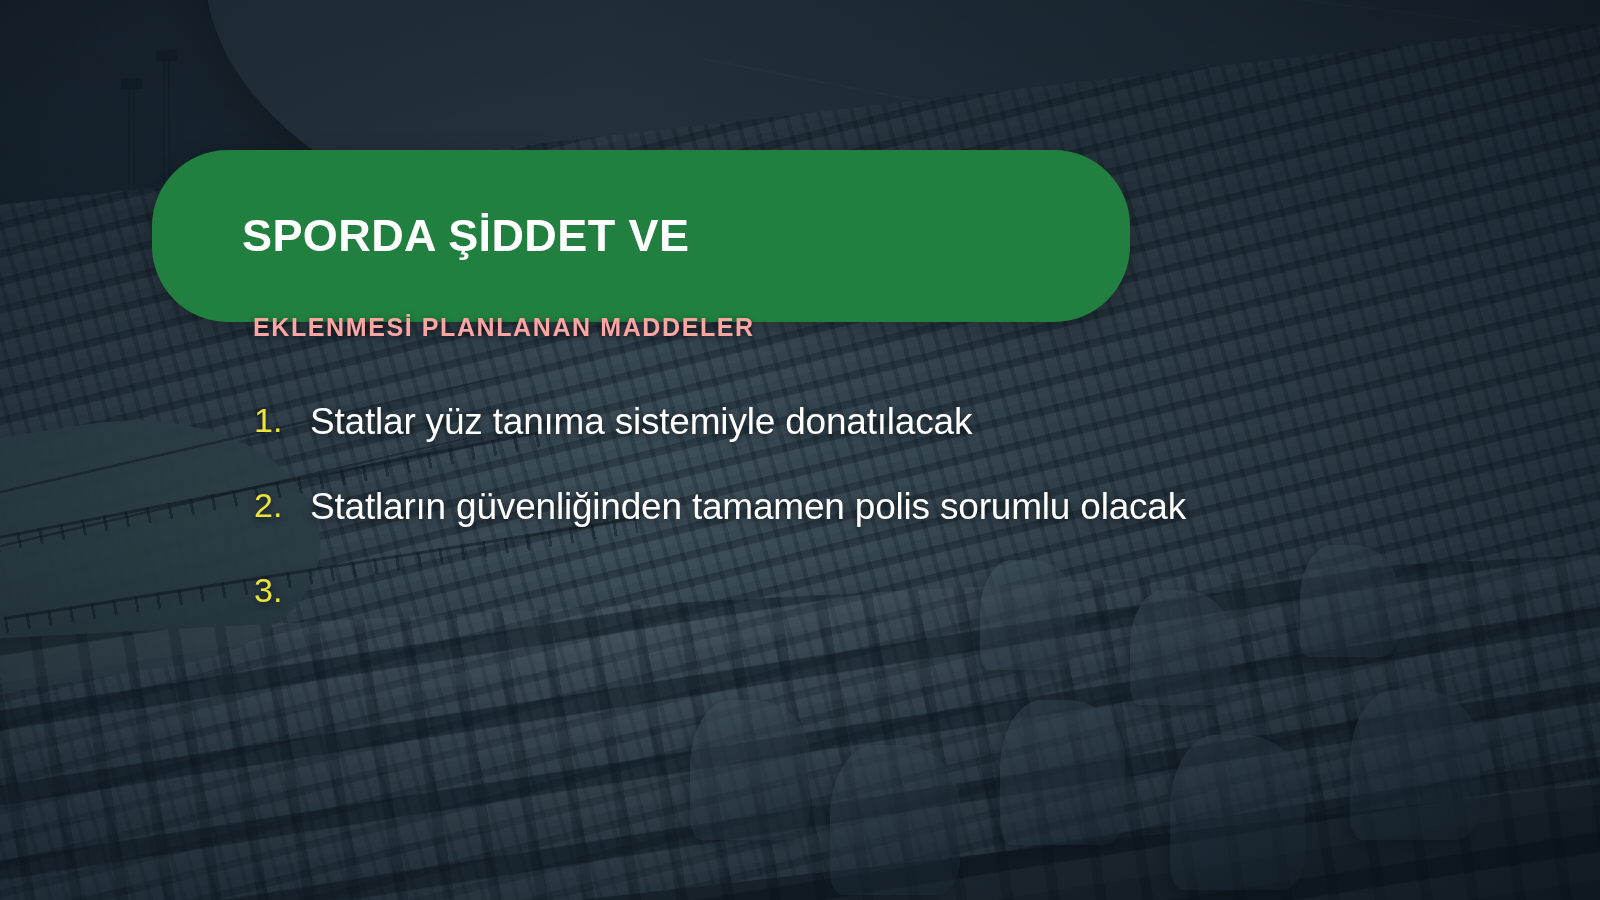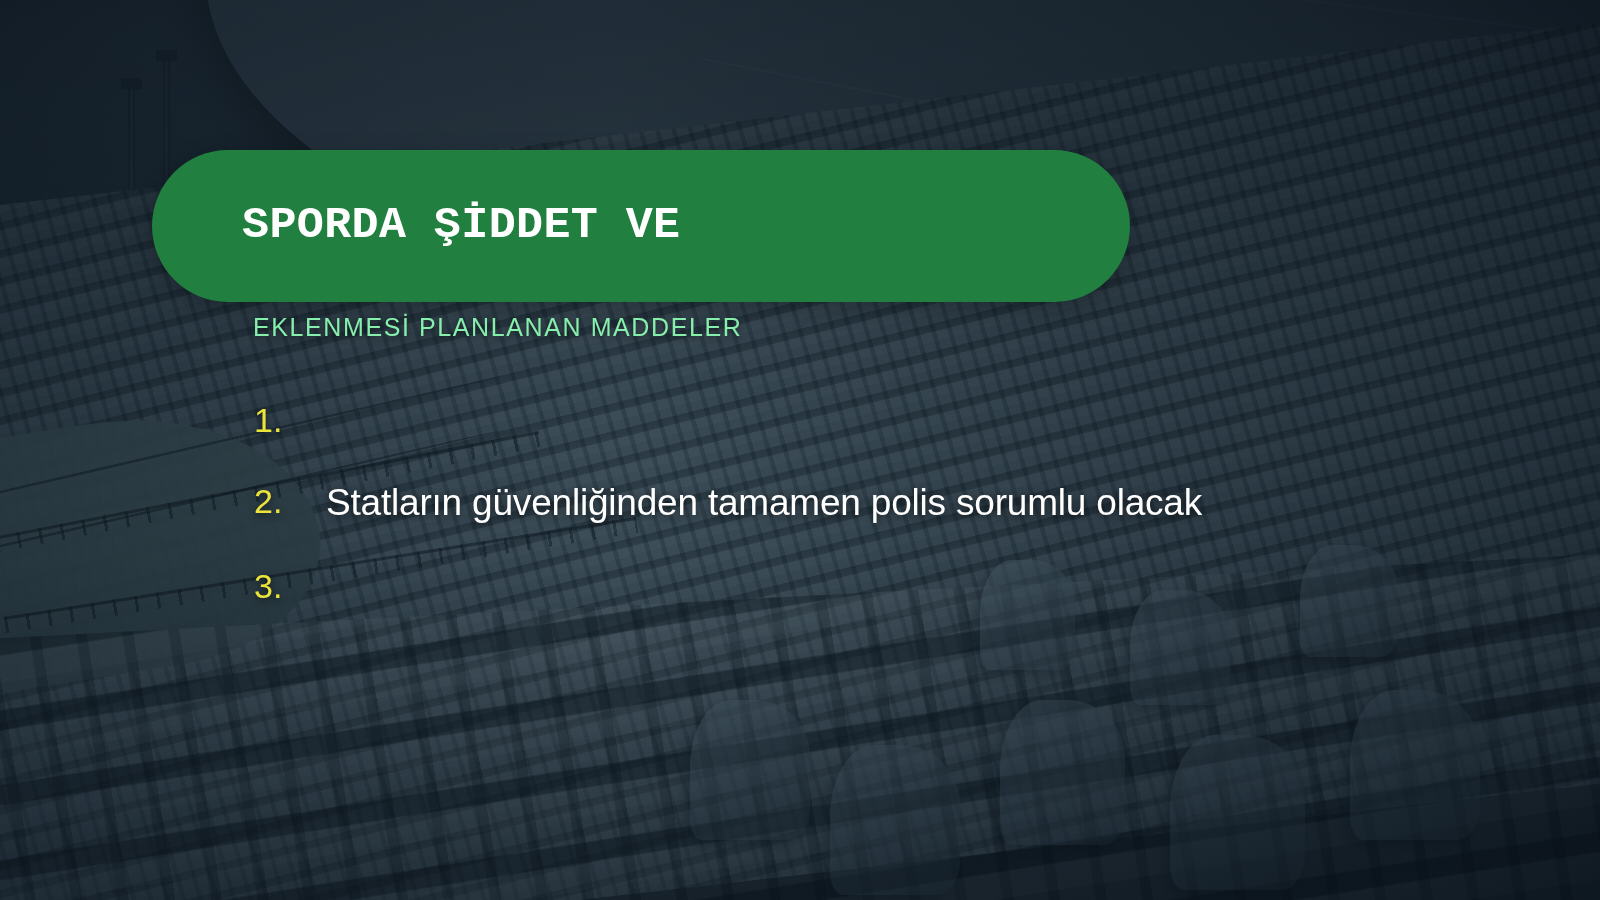--- a/index.html
+++ b/index.html
@@ -232,46 +232,45 @@
   .content {
     position: absolute;
     inset: 0;
   }
 
   .title-pill {
     position: absolute;
     left: 152px;
     top: 150px;
     width: 978px;
-    height: 152px;
+    height: 172px;
     background: #21803f;
     border-radius: 76px;
     box-shadow: 0 6px 22px rgba(0,0,0,0.28);
     display: flex;
     flex-direction: column;
     justify-content: center;
-    font-family: Liberation Mono, monospace;
   }
   .title-line {
     color: #ffffff;
     font-size: 45px;
     font-weight: 700;
     letter-spacing: 0.4px;
     line-height: 1.14;
     padding-left: 90px;
     white-space: nowrap;
   }
 
   .subtitle {
     position: absolute;
     left: 253px;
     top: 313px;
-    color: #86efac;
+    color: #fca5a5;
     font-size: 25px;
-    font-weight: 400;
+    font-weight: 700;
     letter-spacing: 1.6px;
     text-shadow: 0 2px 6px rgba(0,0,0,0.55);
     white-space: nowrap;
   }
 
   .list {
     position: absolute;
     left: 254px;
     top: 398px;
     width: 1120px;
@@ -353,24 +352,25 @@
 
     <div class="title-pill">
       <div class="title-line">SPORDA ŞİDDET VE</div>
     </div>
 
     <div class="subtitle">EKLENMESİ PLANLANAN MADDELER</div>
 
     <ol class="list" style="list-style:none; margin:0; padding:0;">
       <li class="list-item">
         <span class="num">1.</span>
+        <span class="txt">Statlar yüz tanıma sistemiyle donatılacak</span>
       </li>
       <li class="list-item">
         <span class="num">2.</span>
-        <span class="txt" style="max-width:880px;margin-left:16px;">Statların güvenliğinden tamamen polis sorumlu olacak</span>
+        <span class="txt" style="max-width:880px;">Statların güvenliğinden tamamen polis sorumlu olacak</span>
       </li>
       <li class="list-item">
         <span class="num">3.</span>
       </li>
     </ol>
 
   </div>
 </div>
 
 </body></html>

